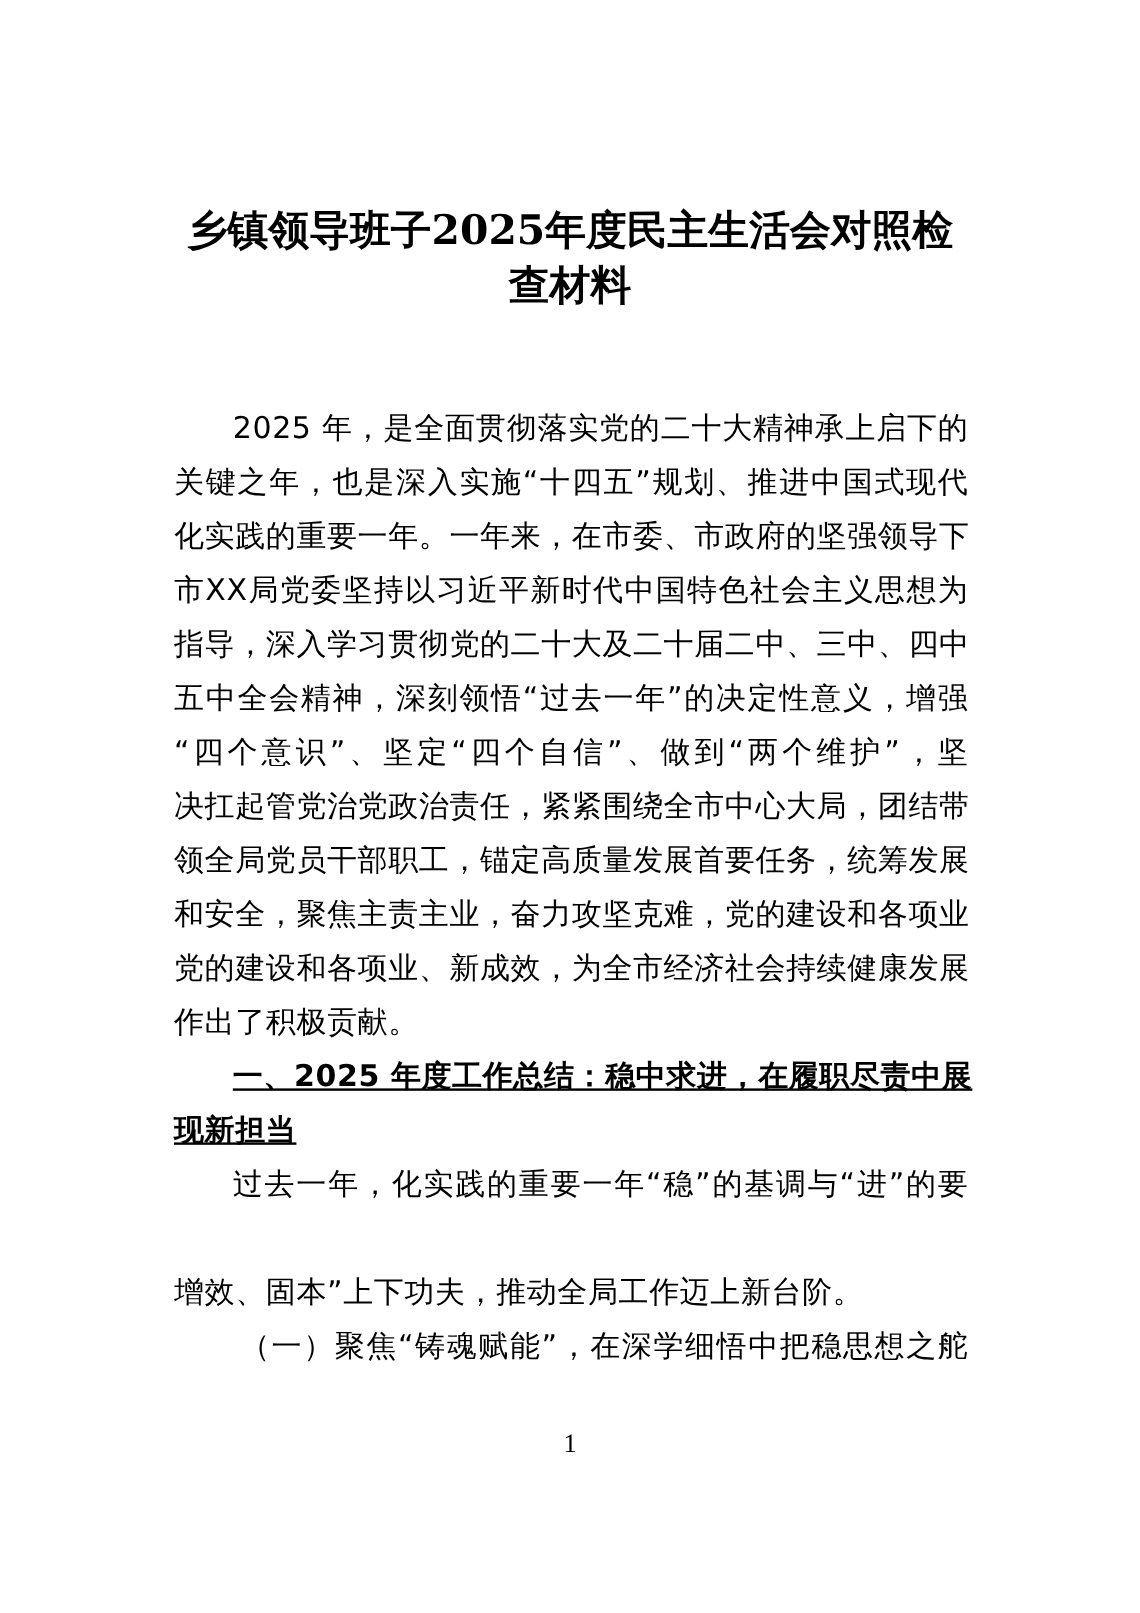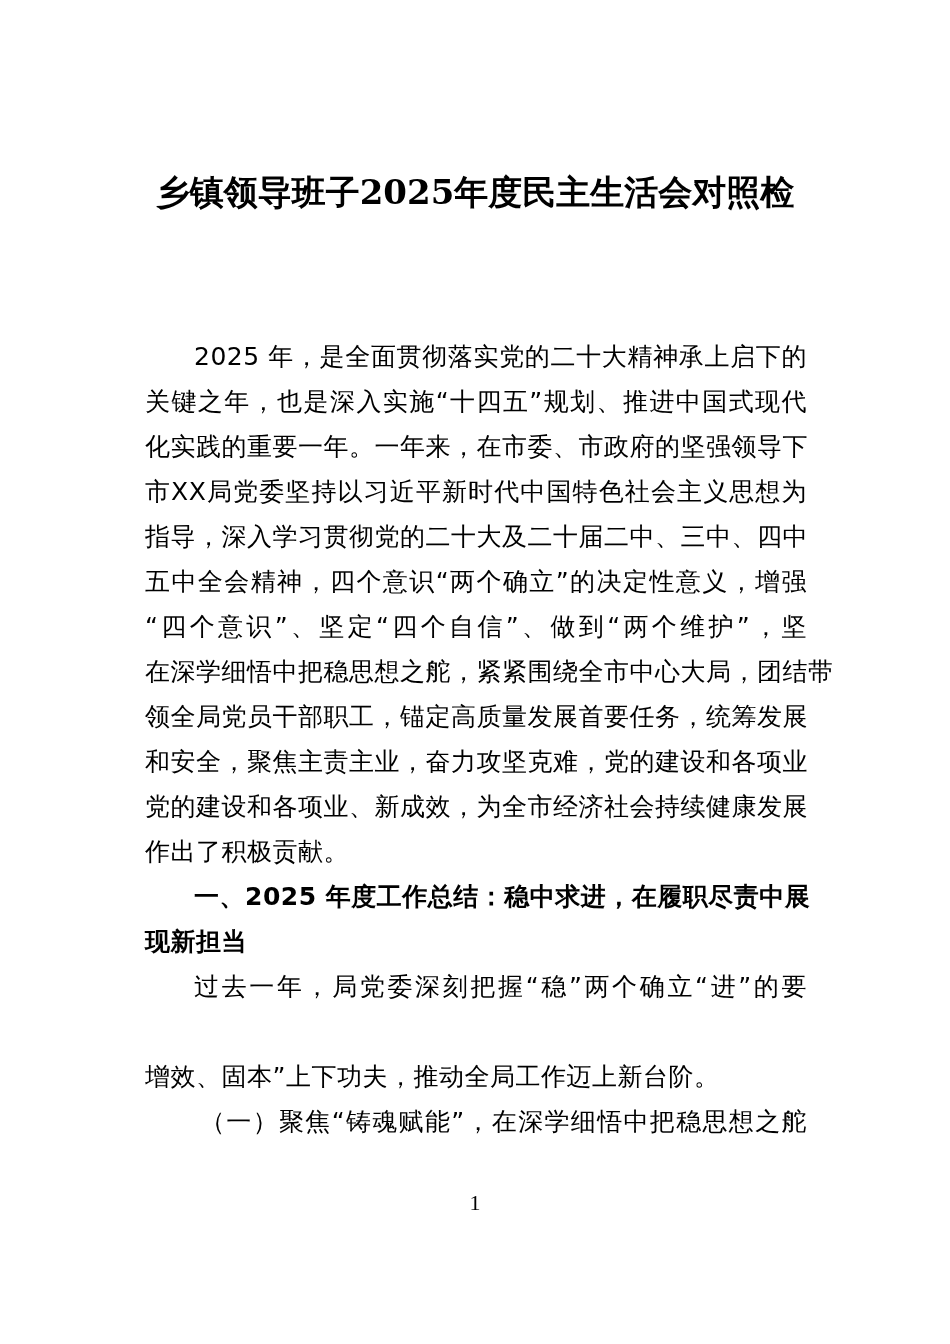--- a/index.html
+++ b/index.html
@@ -14,48 +14,49 @@
     .title.l2 { top: 216px; }
     .line {
       position: absolute; left: 145px; width: 662px;
       font-family: "DejaVu Sans", "Liberation Sans", sans-serif;
       font-size: 25px; line-height: 30px; white-space: nowrap;
       text-align: justify; text-align-last: justify;
       letter-spacing: 0.5px;
     }
     .line.indent { left: 194px; width: 613px; }
     .line.last { text-align-last: left; }
-    .line.heading { font-weight: bold; }
+    .line.heading { font-weight: bold; text-decoration: underline; }
     .line.sub { left: 200px; width: 607px; }
     .pagenum {
       position: absolute; left: 465px; top: 1190px; width: 20px; text-align: center;
       font-family: "Liberation Serif", "DejaVu Serif", serif; font-size: 22px;
     }
   </style>
 </head>
 <body>
 
 <div class="page">
   <div class="title l1">乡镇领导班子2025年度民主生活会对照检</div>
+  <div class="title l2">查材料</div>
 
   <div class="line indent" style="top:342px">2025 年，是全面贯彻落实党的二十大精神承上启下的</div>
   <div class="line" style="top:387px">关键之年，也是深入实施“十四五”规划、推进中国式现代</div>
   <div class="line" style="top:432px">化实践的重要一年。一年来，在市委、市政府的坚强领导下</div>
   <div class="line" style="top:477px">市XX局党委坚持以习近平新时代中国特色社会主义思想为</div>
   <div class="line" style="top:522px">指导，深入学习贯彻党的二十大及二十届二中、三中、四中</div>
-  <div class="line" style="top:567px">五中全会精神，四个意识“两个确立”的决定性意义，增强</div>
+  <div class="line" style="top:567px">五中全会精神，深刻领悟“过去一年”的决定性意义，增强</div>
   <div class="line" style="top:612px">“四个意识”、坚定“四个自信”、做到“两个维护”，坚</div>
-  <div class="line" style="top:657px">在深学细悟中把稳思想之舵，紧紧围绕全市中心大局，团结带</div>
+  <div class="line" style="top:657px">决扛起管党治党政治责任，紧紧围绕全市中心大局，团结带</div>
   <div class="line" style="top:702px">领全局党员干部职工，锚定高质量发展首要任务，统筹发展</div>
   <div class="line" style="top:747px">和安全，聚焦主责主业，奋力攻坚克难，党的建设和各项业</div>
   <div class="line" style="top:792px">党的建设和各项业、新成效，为全市经济社会持续健康发展</div>
   <div class="line last" style="top:837px">作出了积极贡献。</div>
 
   <div class="line indent heading" style="top:882px">一、2025 年度工作总结：稳中求进，在履职尽责中展</div>
   <div class="line heading last" style="top:927px">现新担当</div>
 
-  <div class="line indent" style="top:972px">过去一年，局党委深刻把握“稳”两个确立“进”的要</div>
+  <div class="line indent" style="top:972px">过去一年，化实践的重要一年“稳”的基调与“进”的要</div>
   <div class="line sub" style="top:1107px">（一）聚焦“铸魂赋能”，在深学细悟中把稳思想之舵</div>
 
   <div class="line last" style="top:1062px">增效、固本”上下功夫，推动全局工作迈上新台阶。</div>
 
   <div class="pagenum">1</div>
 </div>
 
 </body></html>

